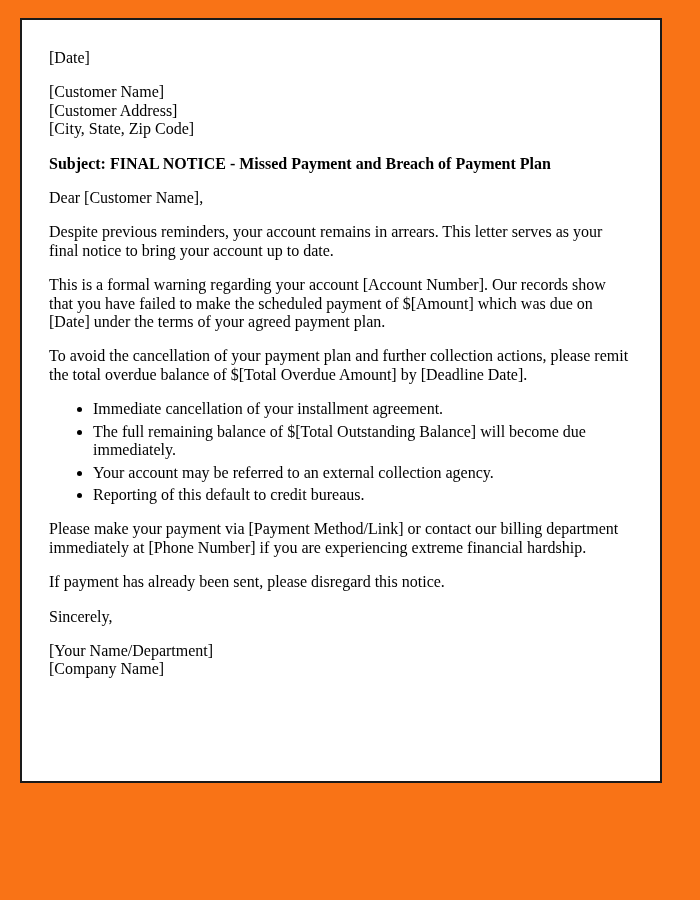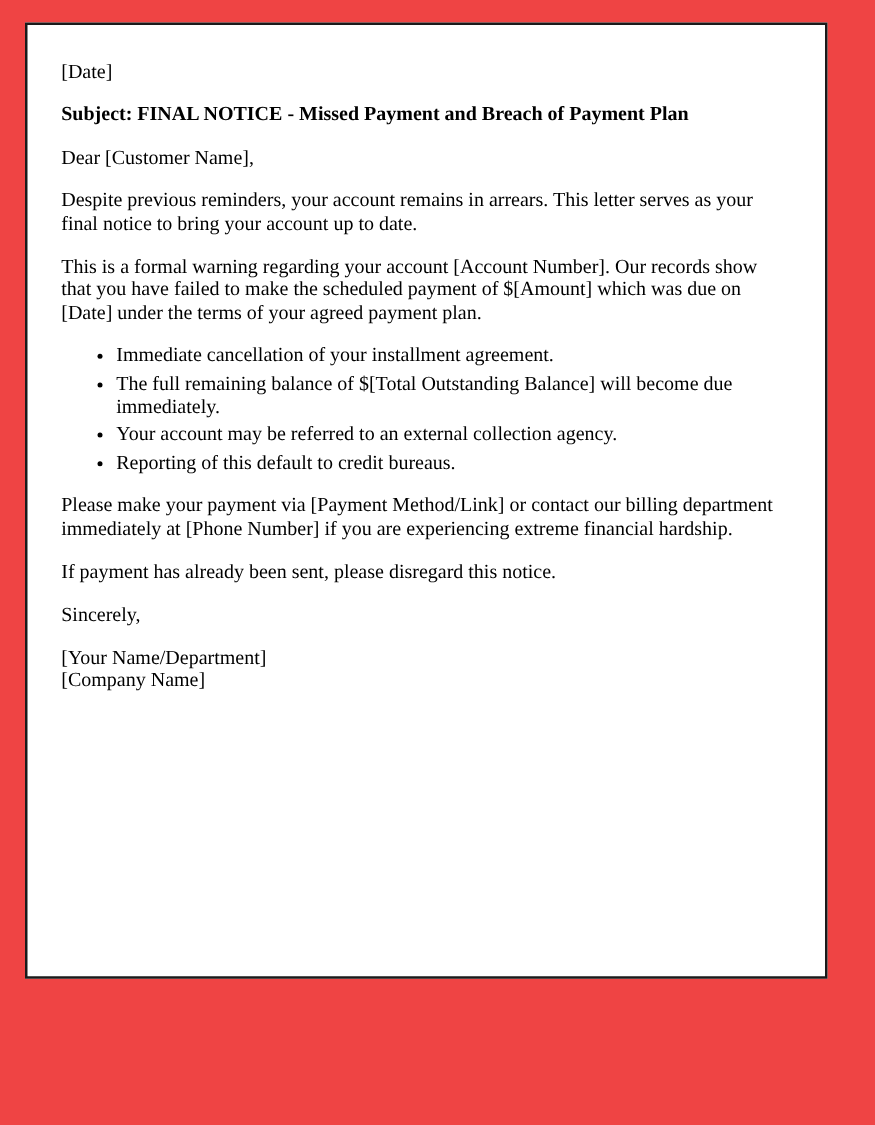--- a/index.html
+++ b/index.html
@@ -5,21 +5,21 @@
   html, body {
     margin: 0;
     padding: 0;
     background: #ffffff;
     font-family: "Liberation Serif", "DejaVu Serif", serif;
   }
   .canvas {
     position: relative;
     width: 700px;
     height: 900px;
-    background: #ef4444;
+    background: #f97316;
     overflow: hidden;
   }
   .letter {
     position: absolute;
     left: 20px;
     top: 18px;
     width: 642px;
     height: 765px;
     box-sizing: border-box;
     border: 2px solid #1a1a1a;
@@ -52,29 +52,35 @@
   }
 </style>
 </head>
 <body>
 
 <div class="canvas">
   <div class="letter">
 
     <p>[Date]</p>
 
+    <p>
+      <span class="block-line">[Customer Name]</span>
+      <span class="block-line">[Customer Address]</span>
+      <span class="block-line">[City, State, Zip Code]</span>
+    </p>
 
     <p class="bold">Subject: FINAL NOTICE - Missed Payment and Breach of Payment Plan</p>
 
     <p>Dear [Customer Name],</p>
 
     <p>Despite previous reminders, your account remains in arrears. This letter serves as your final notice to bring your account up to date.</p>
 
     <p>This is a formal warning regarding your account [Account Number]. Our records show that you have failed to make the scheduled payment of $[Amount] which was due on [Date] under the terms of your agreed payment plan.</p>
 
+    <p>To avoid the cancellation of your payment plan and further collection actions, please remit the total overdue balance of $[Total Overdue Amount] by [Deadline Date].</p>
 
 
     <ul>
       <li>Immediate cancellation of your installment agreement.</li>
       <li>The full remaining balance of $[Total Outstanding Balance] will become due immediately.</li>
       <li>Your account may be referred to an external collection agency.</li>
       <li>Reporting of this default to credit bureaus.</li>
     </ul>
 
     <p>Please make your payment via [Payment Method/Link] or contact our billing department immediately at [Phone Number] if you are experiencing extreme financial hardship.</p>

